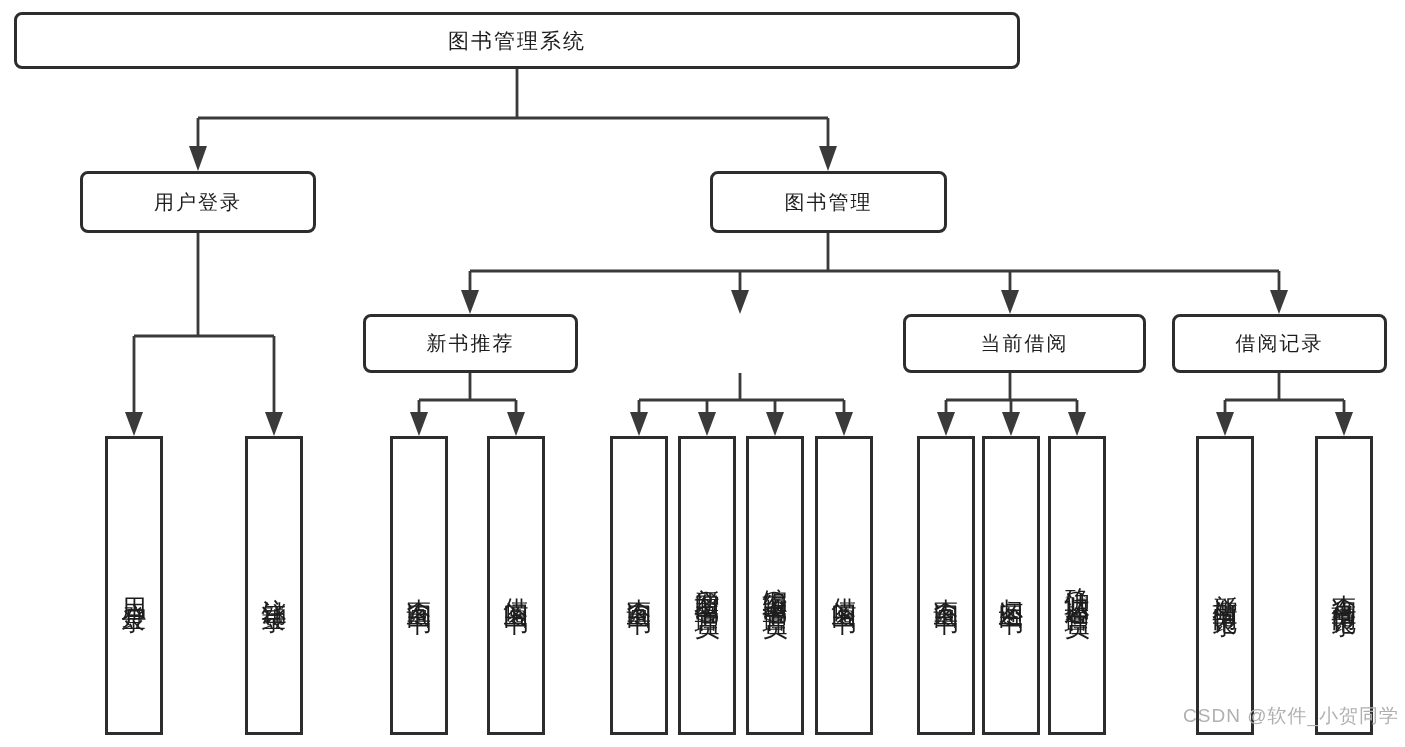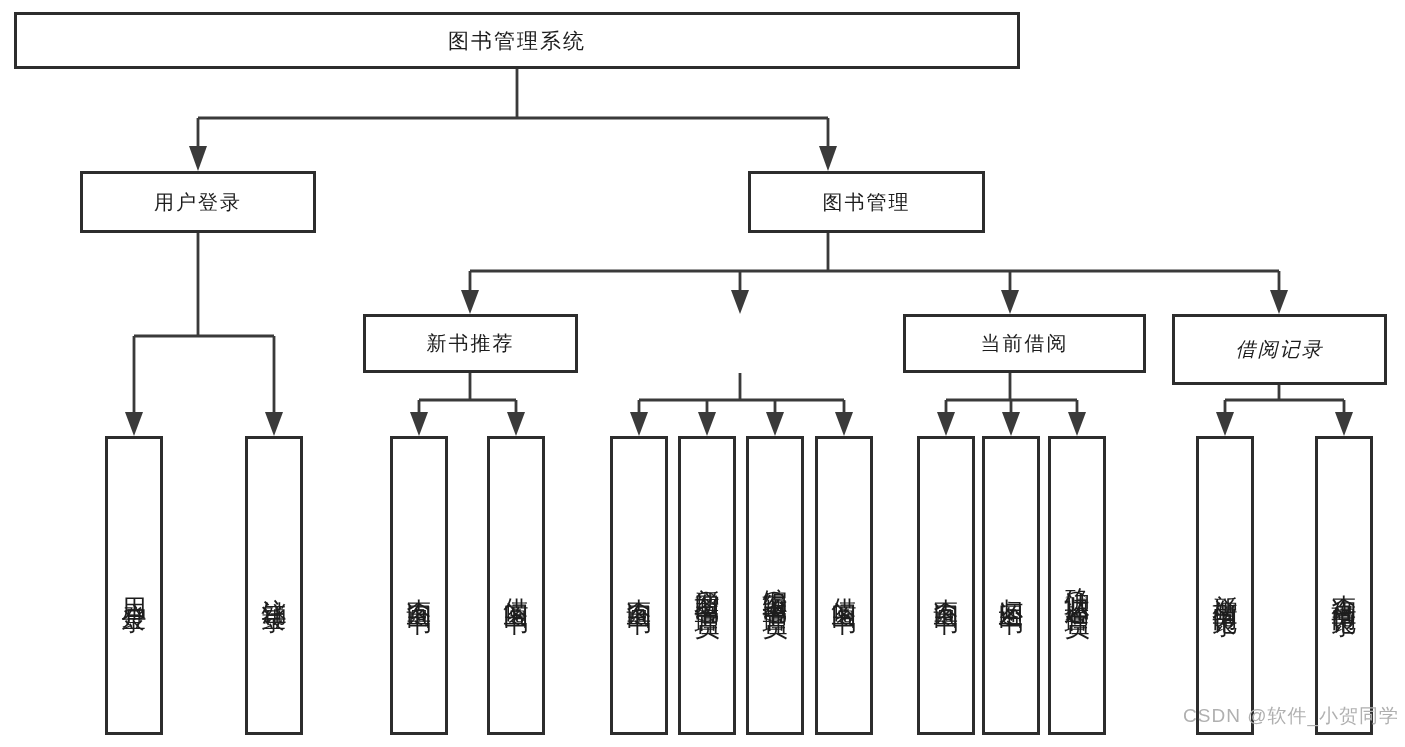--- a/index.html
+++ b/index.html
@@ -33,36 +33,37 @@
     border: 3px solid var(--box-border, #2d2d2d);
     color: var(--text, #1d1d1d);
     display: flex;
     align-items: center;
     justify-content: center;
   }
   .h-node {
     font-size: 20px;
     letter-spacing: 2px;
     white-space: nowrap;
+    border-radius: 8px;
   }
   .v-node {
     writing-mode: vertical-rl;
     text-orientation: mixed;
     font-size: 25px;
     letter-spacing: 4px;
     line-height: 1;
   }
   
   .p-root      { left: 14px;   top: 12px;  width: 1006px; height: 57px; font-size: 21px; }
   .p-login     { left: 80px;   top: 171px; width: 236px;  height: 62px; }
-  .p-mgmt      { left: 710px;  top: 171px; width: 237px;  height: 62px; margin-left: 38px; }
+  .p-mgmt      { left: 710px;  top: 171px; width: 237px;  height: 62px; }
   .p-recommend { left: 363px;  top: 314px; width: 215px;  height: 59px; }
   .p-borrow    { left: 633px;  top: 314px; width: 215px;  height: 59px; }
   .p-current   { left: 903px;  top: 314px; width: 243px;  height: 59px; }
-  .p-records   { left: 1172px; top: 314px; width: 215px;  height: 71px; font-style: italic; }
+  .p-records   { left: 1172px; top: 314px; width: 215px;  height: 59px; }
   
   .leaf { top: 436px; width: 58px; height: 299px; }
   .p-l1  { left: 105px; }
   .p-l2  { left: 245px; }
   .p-l3  { left: 390px; }
   .p-l4  { left: 487px; }
   .p-l5  { left: 610px; }
   .p-l6  { left: 678px; }
   .p-l7  { left: 746px; }
   .p-l8  { left: 815px; }

